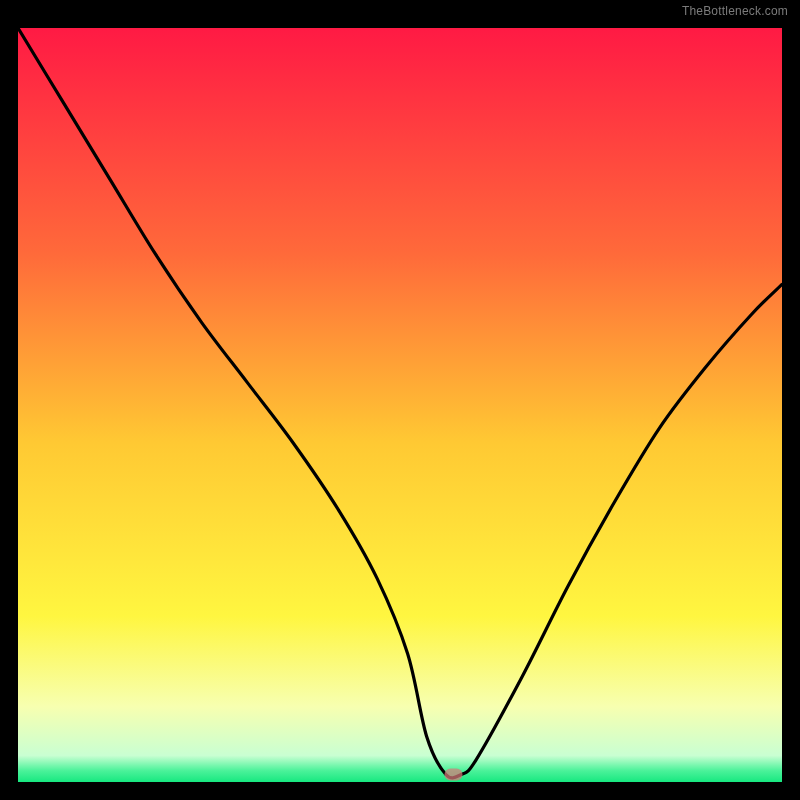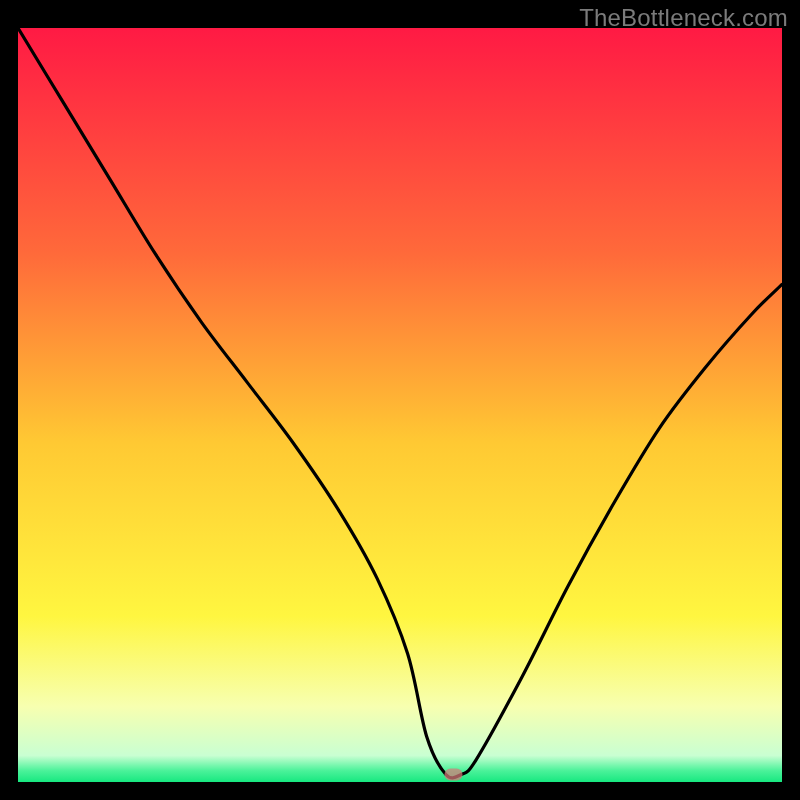--- a/index.html
+++ b/index.html
@@ -15,21 +15,21 @@
     position: relative;
     width: 800px;
     height: 800px;
     background: #000;
   }
   .watermark {
     position: absolute;
     top: 4px;
     right: 12px;
     color: #7b7b7b;
-    font-size: 24px;
+    font-size: 12px;
     font-weight: 500;
     letter-spacing: 0.2px;
     z-index: 20;
   }
   .plot-area {
     position: absolute;
     left: 18px;
     top: 28px;
     width: 764px;
     height: 754px;

